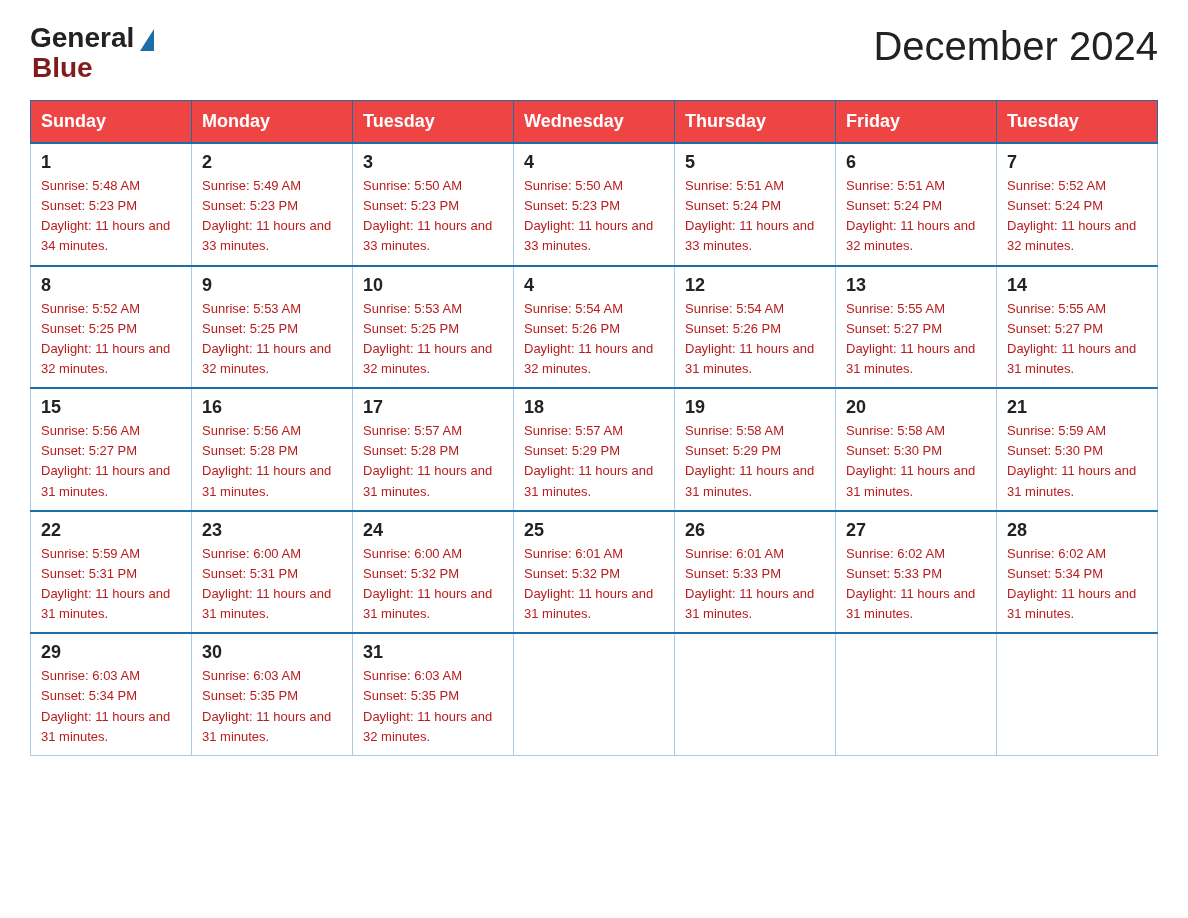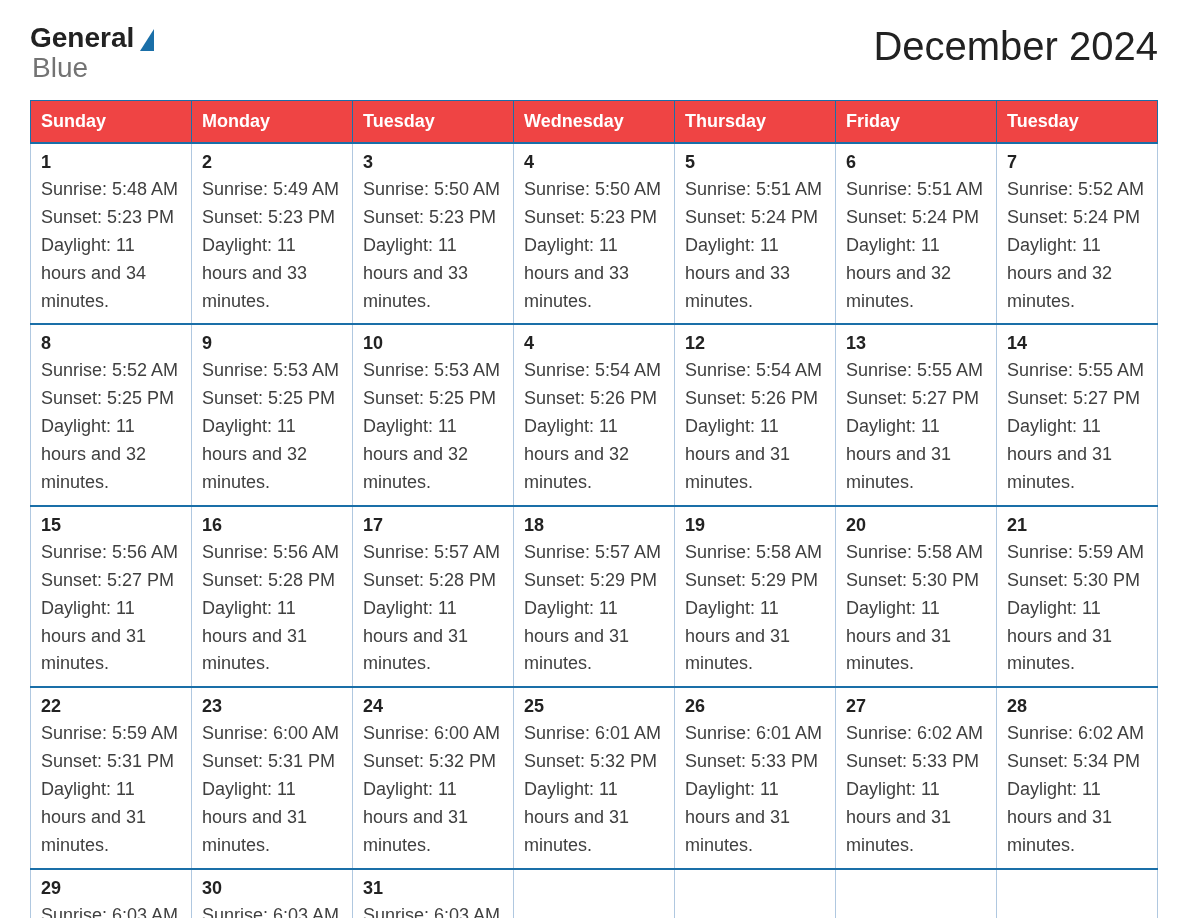--- a/index.html
+++ b/index.html
@@ -35,23 +35,23 @@
       display: inline-block;
       width: 0;
       height: 0;
       border-left: 14px solid transparent;
       border-bottom: 22px solid #1a6fa8;
       margin-left: 2px;
       position: relative;
       top: 2px;
     }
     .logo-blue {
-      color: #737373;
+      color: #7f1d1d;
       font-size: 28px;
-      font-weight: normal;
+      font-weight: bold;
       margin-top: 2px;
       padding-left: 2px;
     }
     .title-block {
       text-align: right;
     }
     .month-year {
       font-size: 40px;
       font-weight: normal;
       color: #222;
@@ -84,22 +84,22 @@
       min-height: 110px;
       height: 110px;
     }
     .day-num {
       font-size: 18px;
       font-weight: bold;
       color: #222;
       margin-bottom: 3px;
     }
     .day-info {
-      font-size: 18px;
-      color: #404040;
+      font-size: 13px;
+      color: #b91c1c;
       line-height: 1.55;
     }
     .empty-cell {
       background: #fff;
     }
     tr.week-row td {
       border-top: 2px solid #1a6fa8;
     }
   </style>
 </head>

